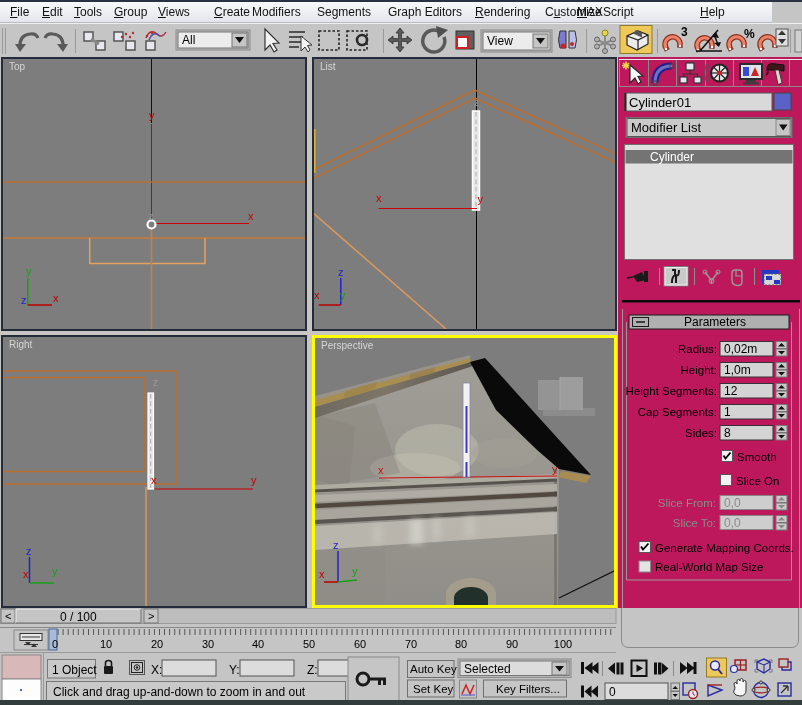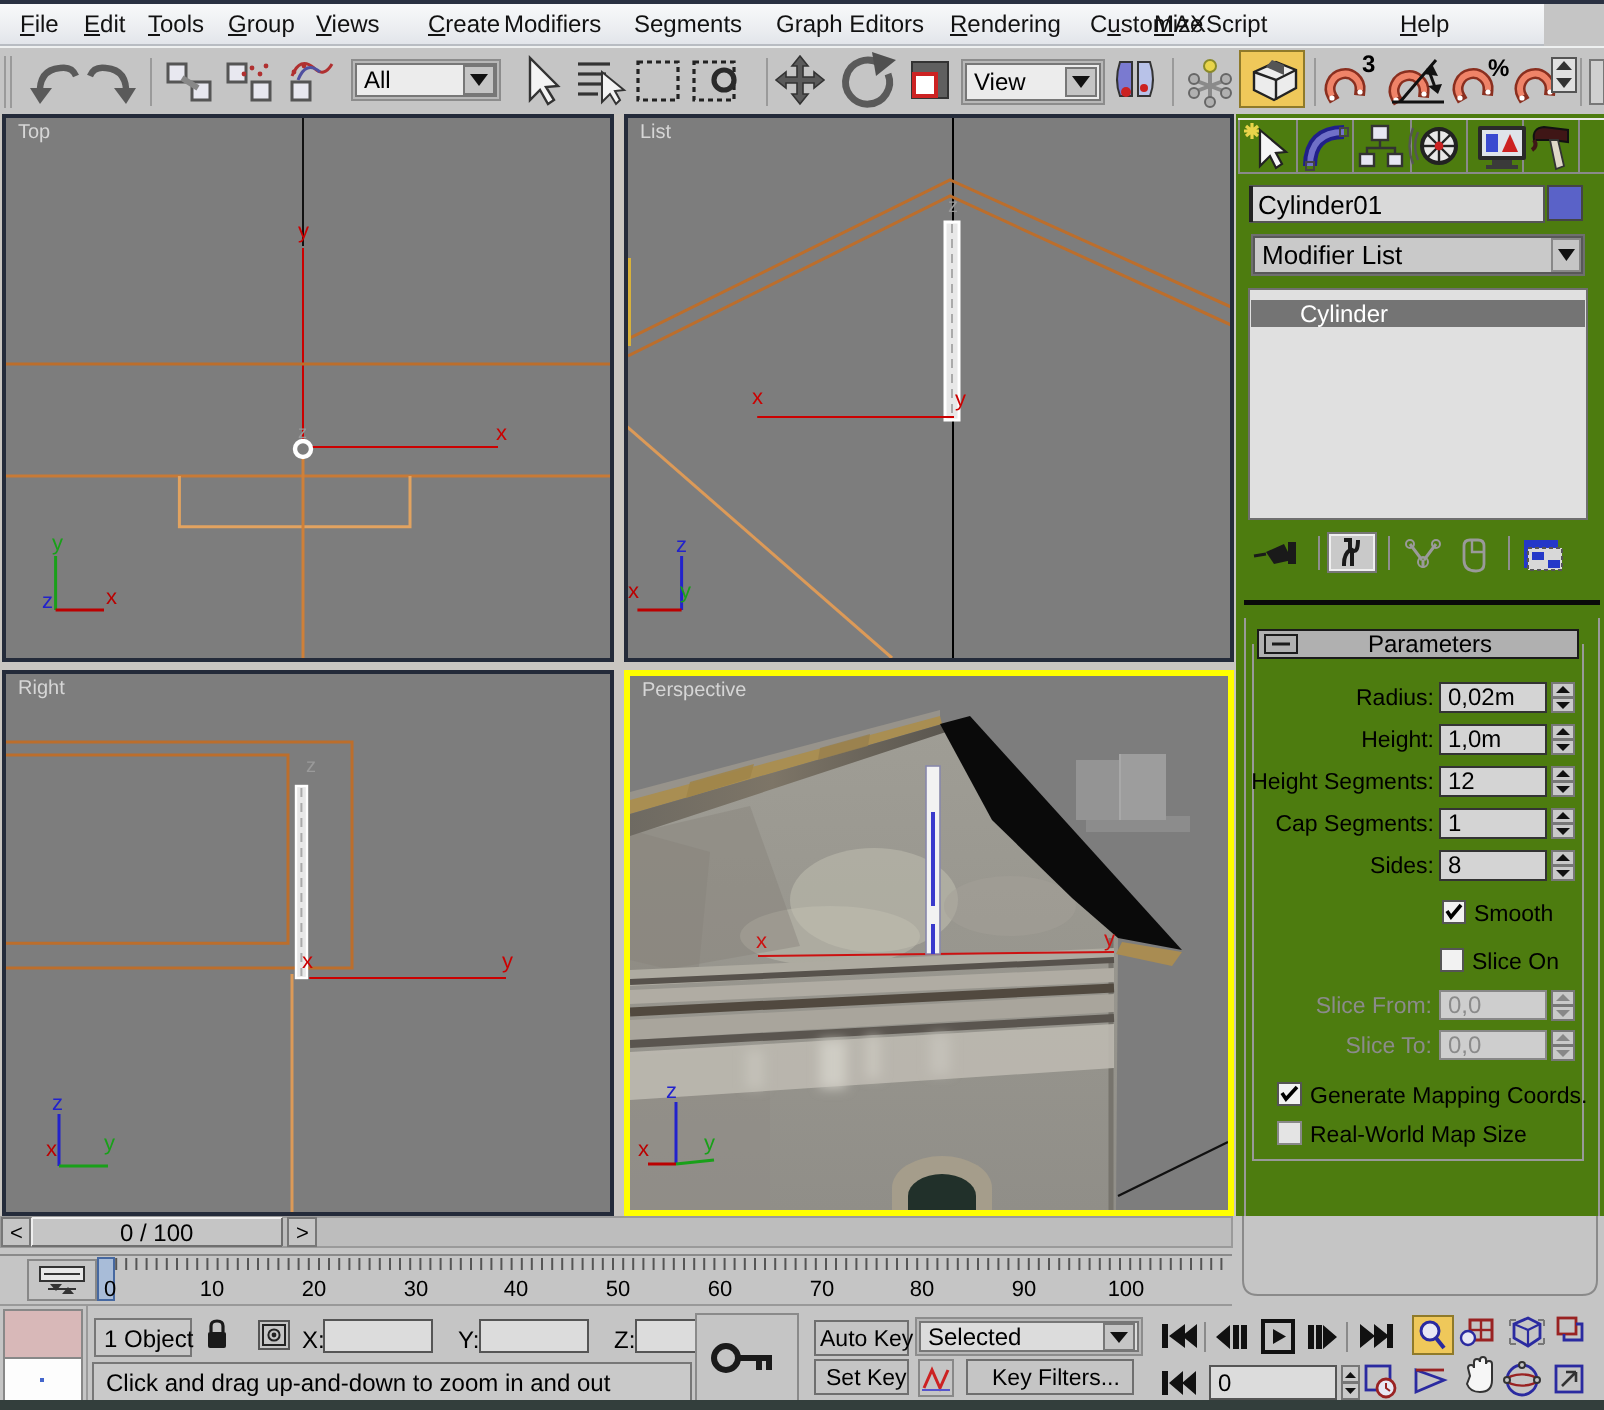--- a/index.html
+++ b/index.html
@@ -11,21 +11,21 @@
 #menubar{left:0;top:2px;width:772px;height:20px;background:linear-gradient(#f8f9fa,#eceef1 60%,#e2e5ea);border-bottom:1px solid #b8bcc2;font-size:12px;color:#111;}
 #menubar span{position:absolute;top:3px;white-space:nowrap;}
 
 #toolbar{left:0;top:23px;width:802px;height:34px;background:#c5c5c5;border-top:1px solid #eef0f0;}
 
 #vpzone{left:0;top:57px;width:620px;height:551px;background:#c9c6c1;}
 .vp{position:absolute;background:#7d7d7d;}
 .vpb{border:2px solid #242b3a;}
 .vplabel{position:absolute;left:6px;top:2px;font-size:10px;color:#d6d6d6;}
 
-#cpanel{left:618px;top:57px;width:184px;height:551px;background:#4d7c0f;}
+#cpanel{left:618px;top:57px;width:184px;height:551px;background:#be185d;}
 
 #bottom{left:0;top:608px;width:802px;height:97px;background:#c5c5c5;}
 #botline{left:0;top:700px;width:802px;height:5px;background:#333e3c;}
 </style>
 </head>
 <body>
 <div id="app">
   <div id="topline" class="abs"></div>
   <div id="menubar" class="abs">
     <span style="left:10px"><u>F</u>ile</span>

